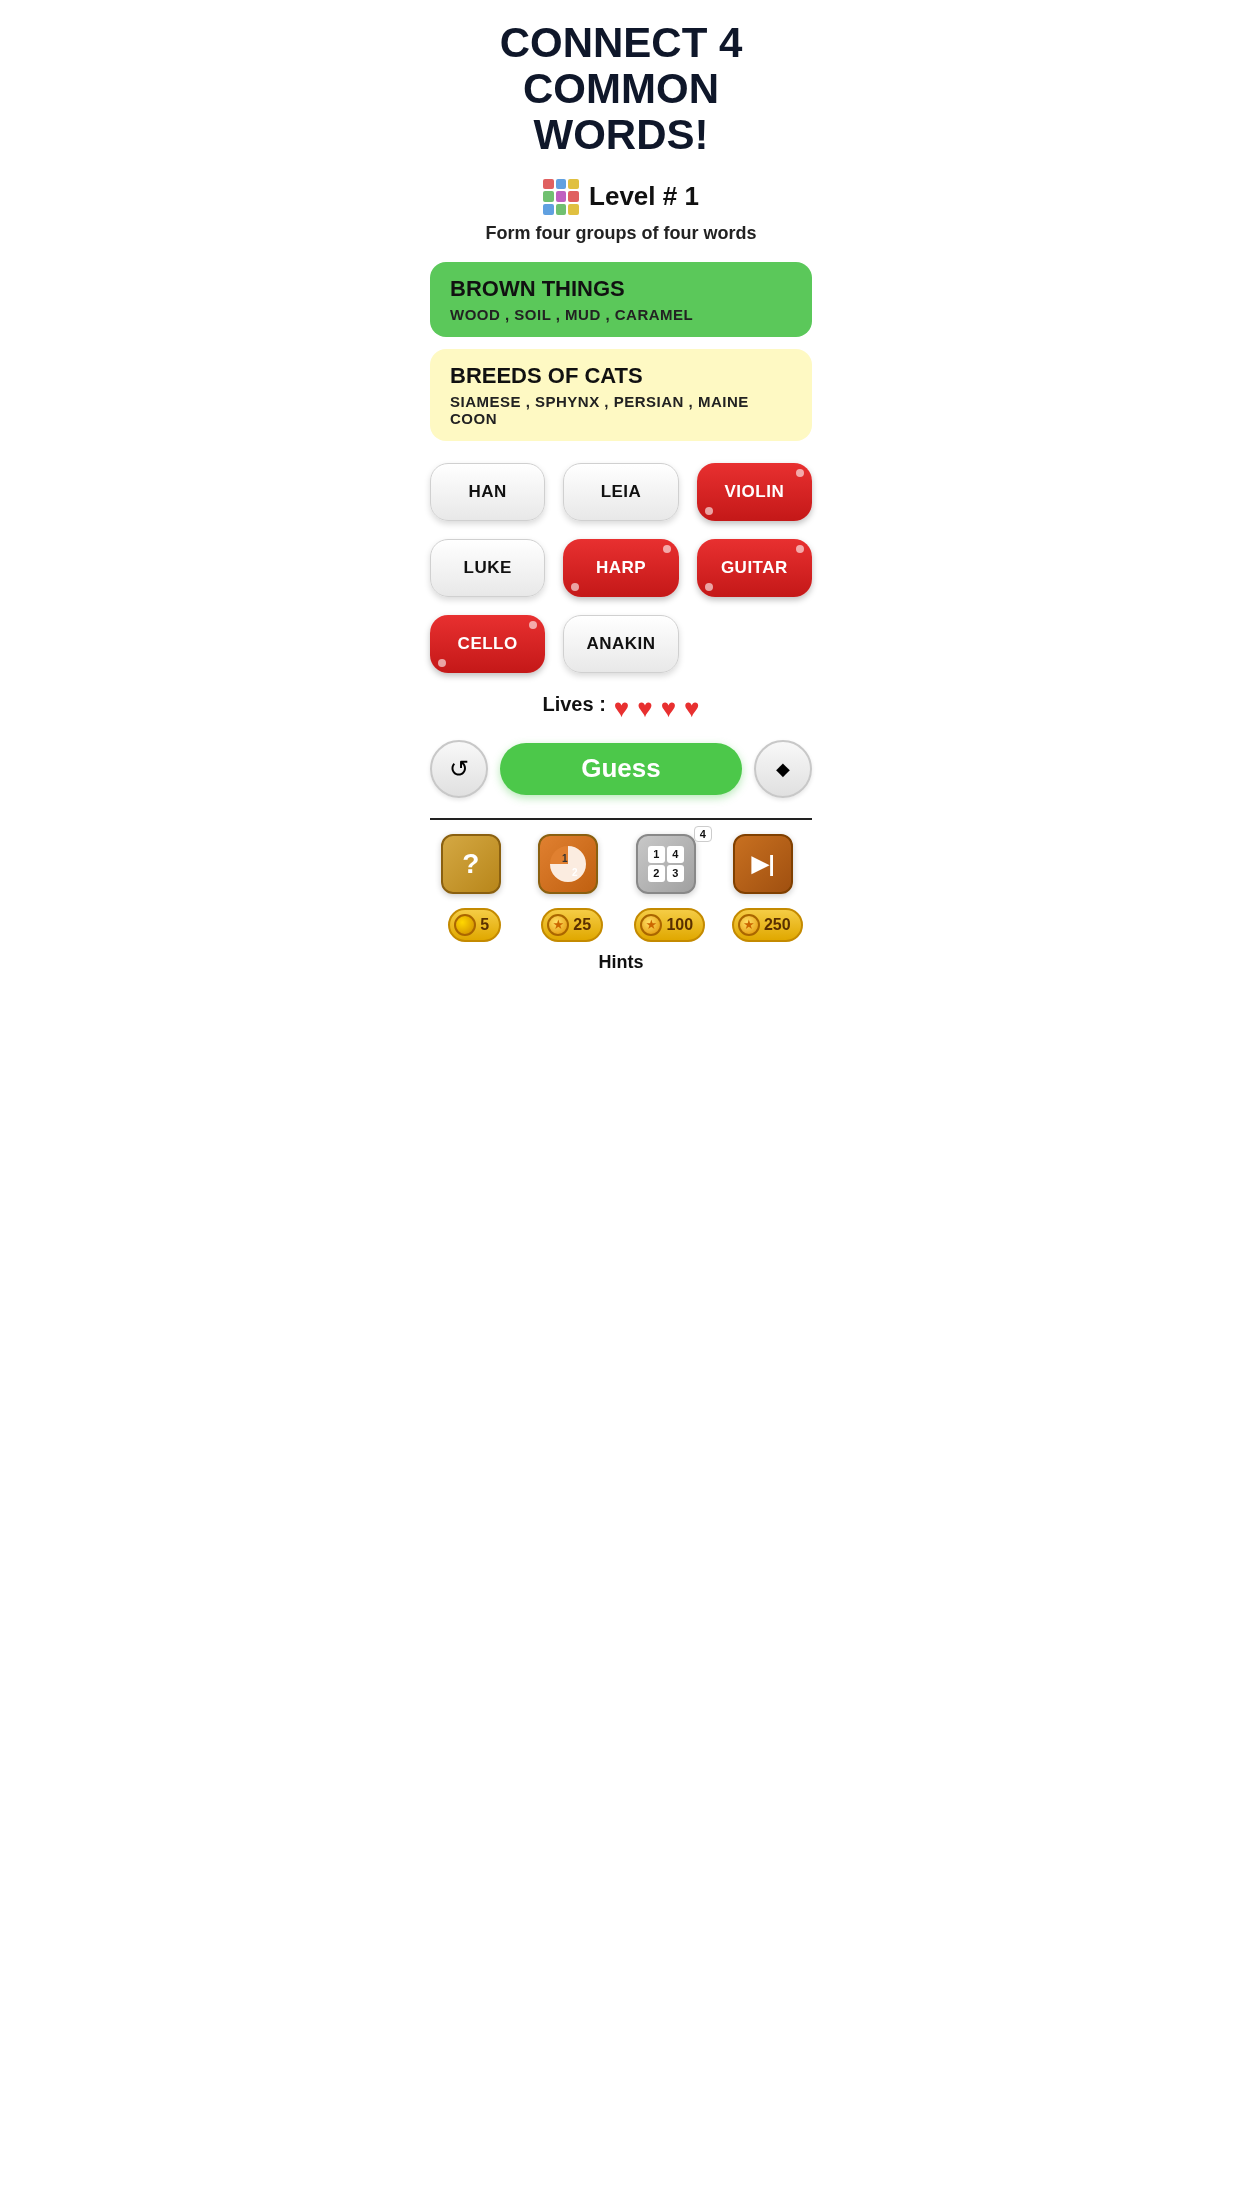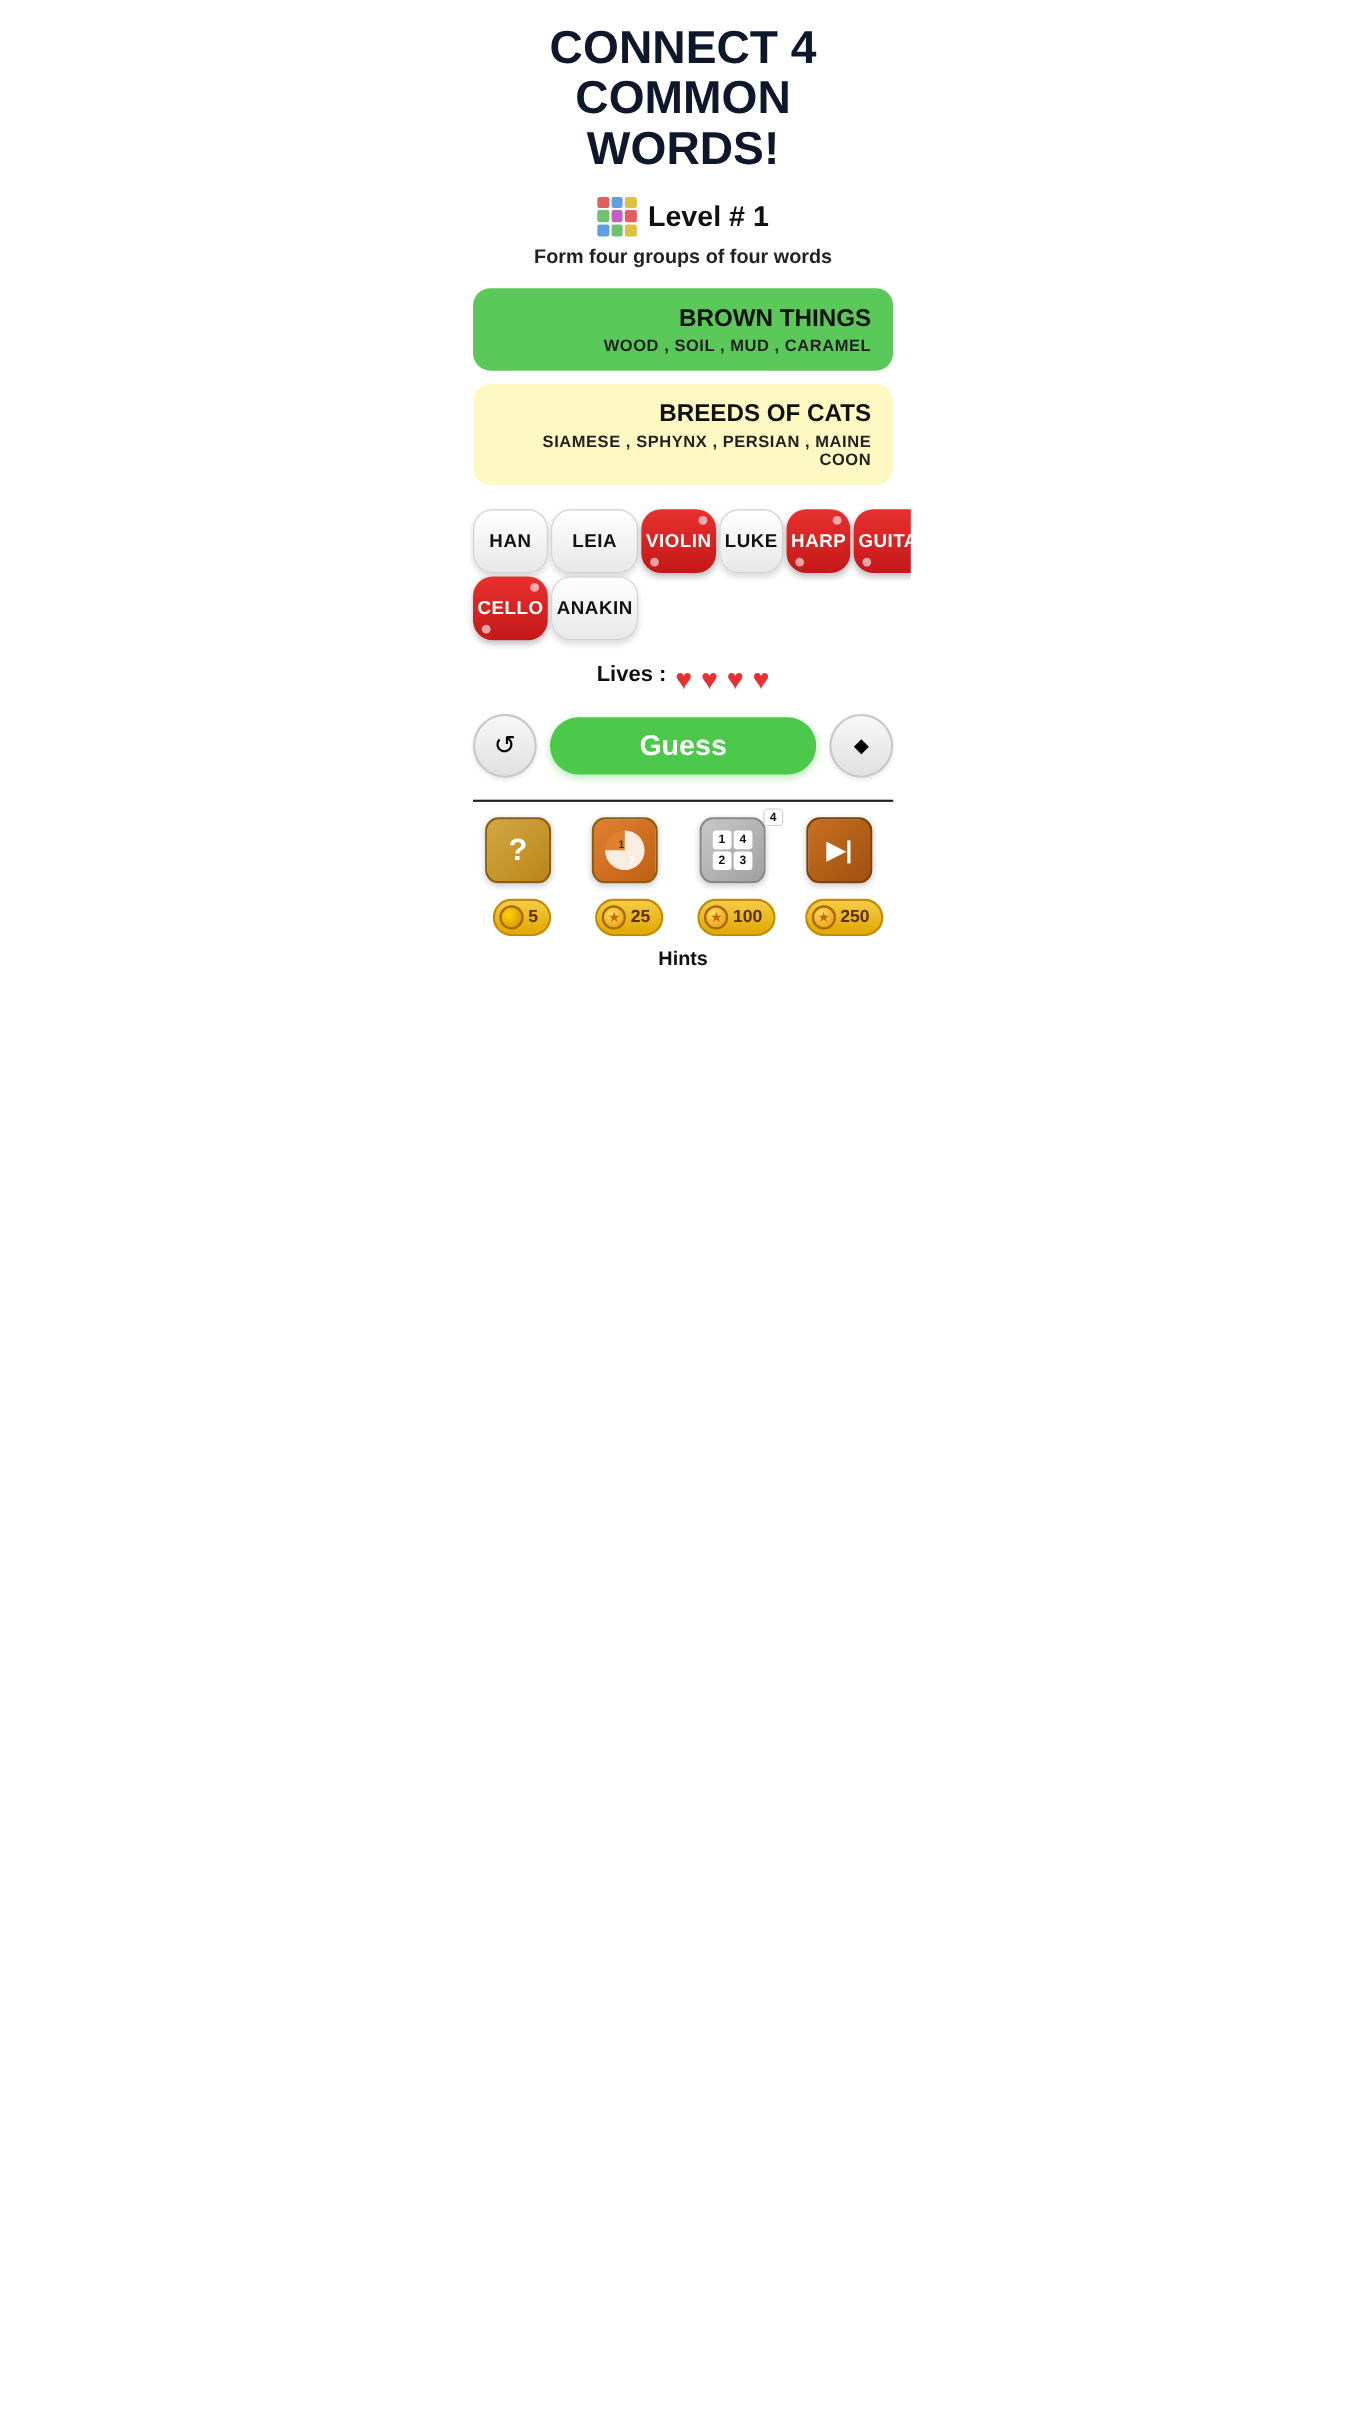--- a/index.html
+++ b/index.html
@@ -66,21 +66,21 @@
       color: #222;
       margin-bottom: 18px;
       text-align: center;
     }
 
     .category-card {
       width: 100%;
       border-radius: 16px;
       padding: 14px 20px;
       margin-bottom: 12px;
-      text-align: right;
+      text-align: left;
     }
 
     .category-card.green {
       background-color: #5bc85a;
     }
 
     .category-card.yellow {
       background-color: #fef9c3;
     }
 
@@ -94,22 +94,22 @@
 
     .category-words {
       font-size: 15px;
       font-weight: 600;
       color: #222;
       letter-spacing: 0.5px;
     }
 
     .word-grid {
       display: grid;
-      grid-template-columns: repeat(6, 1fr);
-      gap: 3px;
+      grid-template-columns: repeat(3, 1fr);
+      gap: 18px;
       width: 100%;
       margin-top: 10px;
       margin-bottom: 10px;
     }
 
     .word-tile {
       border-radius: 18px;
       padding: 18px 4px;
       text-align: center;
       font-size: 17px;

